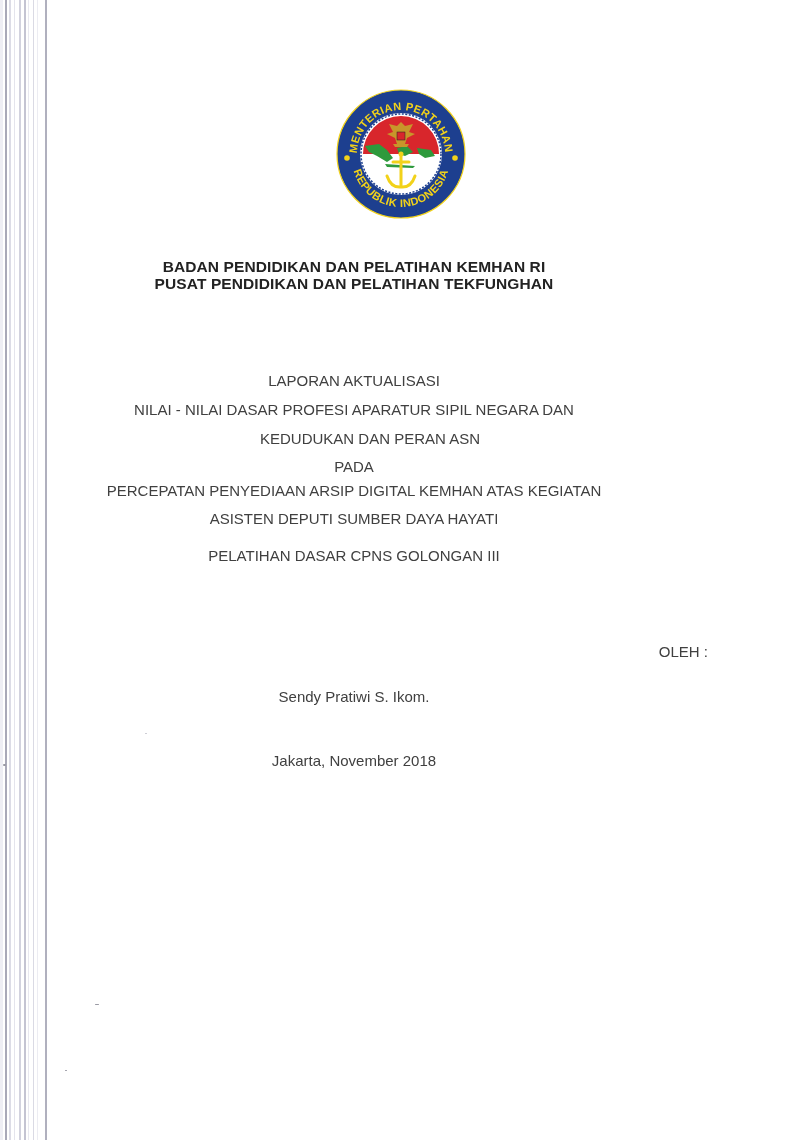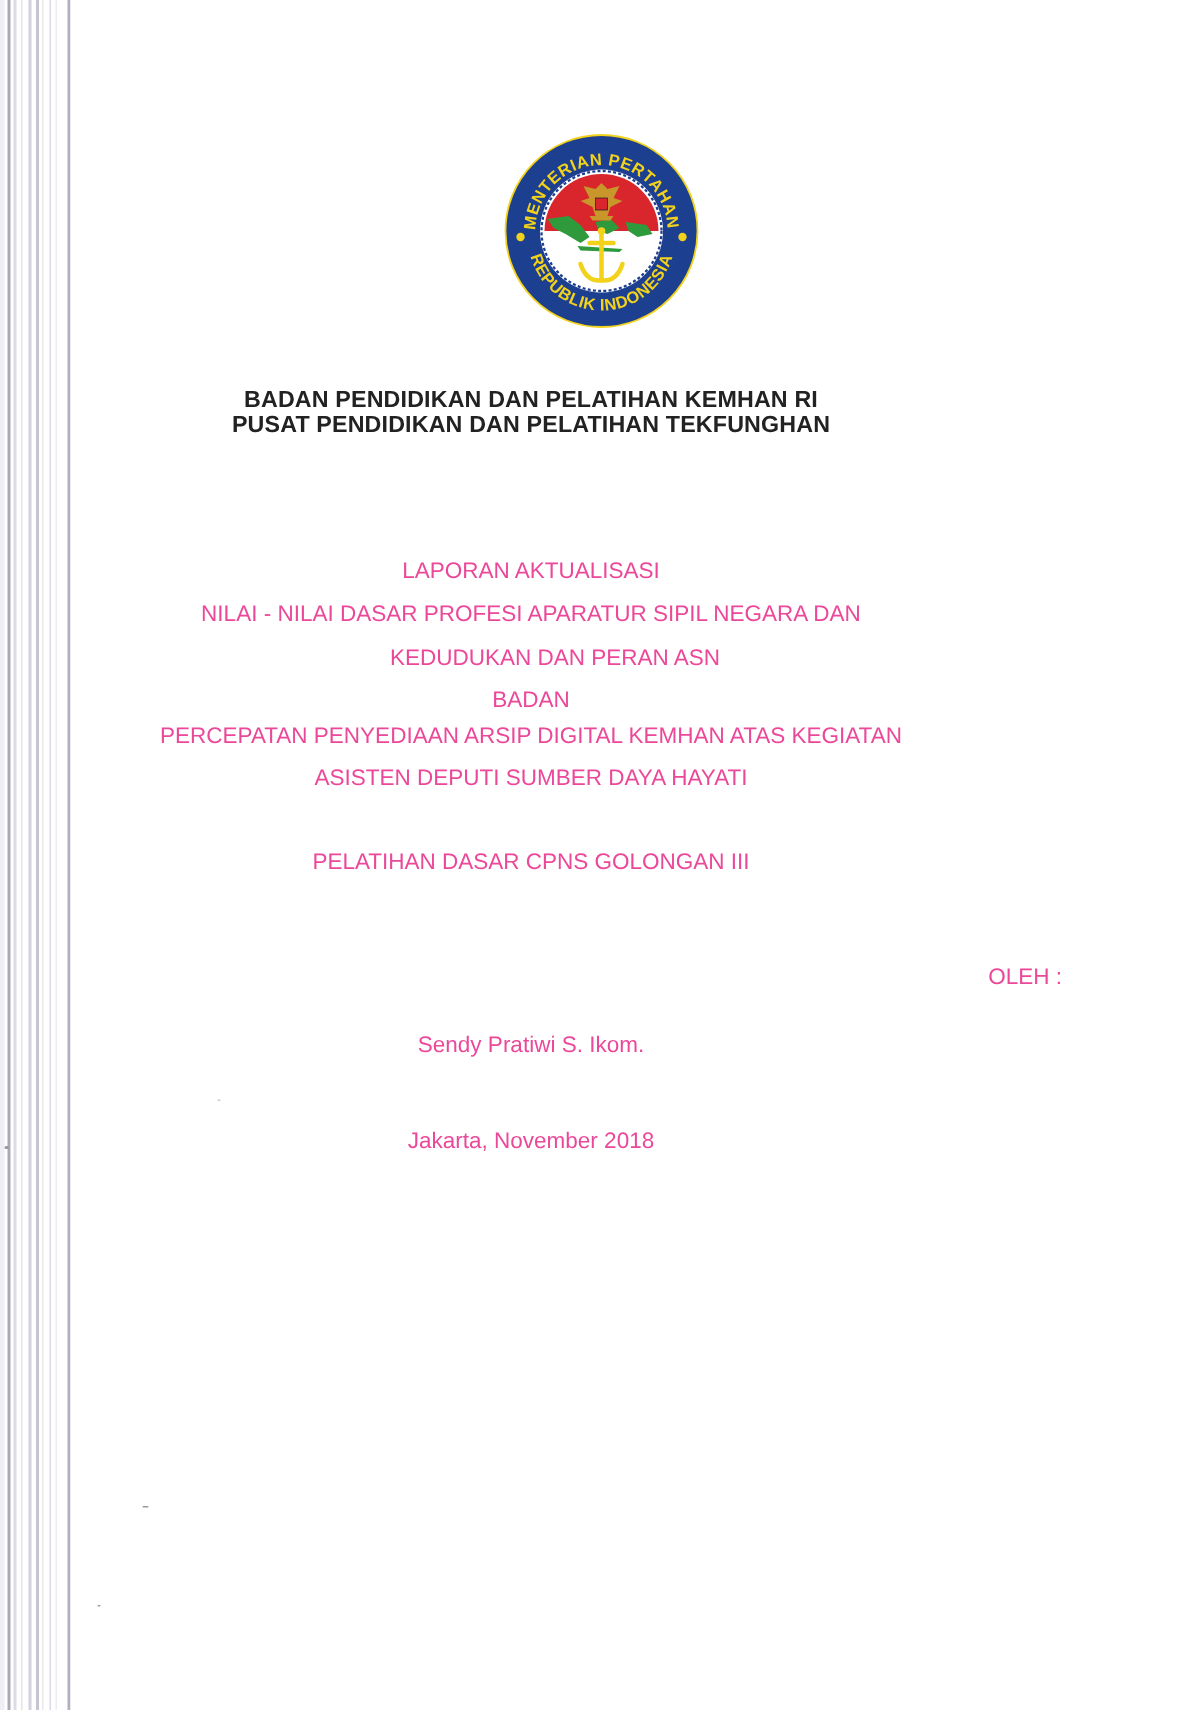--- a/index.html
+++ b/index.html
@@ -6,21 +6,21 @@
   body {
     width: 796px; height: 1140px; background: #ffffff; position: relative; overflow: hidden;
     font-family: "Liberation Sans", "DejaVu Sans", sans-serif; color: #2b2b2b;
   }
   .page-stack { position: absolute; left: 0; top: 0; width: 48px; height: 1140px; }
   .page-stack .edge { position: absolute; top: 0; height: 1140px; }
   .page { position: absolute; left: 47px; top: 0; right: 0; height: 1140px; background: #fff; }
   .logo { position: absolute; left: 335px; top: 88px; width: 132px; height: 132px; }
   .center-line { position: absolute; left: 0; width: 708px; text-align: center; white-space: nowrap; }
   .inst { font-weight: bold; font-size: 15.5px; color: #222; letter-spacing: 0.1px; }
-  .title { font-size: 15px; color: #ec4899; }
+  .title { font-size: 15px; color: #404040; }
   .speck { position: absolute; background: #9a9aa4; border-radius: 1px; }
 </style>
 </head>
 <body>
 
 <div class="page-stack">
   <div class="edge" style="left:0;width:3px;background:#eeeef4;"></div>
   <div class="edge" style="left:5px;width:2px;background:#a9a9b8;"></div>
   <div class="edge" style="left:9px;width:2px;background:#dcdce6;"></div>
   <div class="edge" style="left:14px;width:1px;background:#e4e4ec;"></div>
@@ -74,24 +74,24 @@
     <textPath href="#arcBottom" startOffset="50%" text-anchor="middle">REPUBLIK INDONESIA</textPath>
   </text>
 </svg>
 
 <div class="center-line inst" style="top:258px;">BADAN PENDIDIKAN DAN PELATIHAN KEMHAN RI</div>
 <div class="center-line inst" style="top:275px;">PUSAT PENDIDIKAN DAN PELATIHAN TEKFUNGHAN</div>
 
 <div class="center-line title" style="top:372px;">LAPORAN AKTUALISASI</div>
 <div class="center-line title" style="top:401px;">NILAI - NILAI DASAR PROFESI APARATUR SIPIL NEGARA DAN</div>
 <div class="center-line title" style="top:430px;margin-left:16px;">KEDUDUKAN DAN PERAN ASN</div>
-<div class="center-line title" style="top:458px;">BADAN</div>
+<div class="center-line title" style="top:458px;">PADA</div>
 <div class="center-line title" style="top:482px;">PERCEPATAN PENYEDIAAN ARSIP DIGITAL KEMHAN ATAS KEGIATAN</div>
 <div class="center-line title" style="top:510px;">ASISTEN DEPUTI SUMBER DAYA HAYATI</div>
-<div class="center-line title" style="top:547px;margin-top:19px;">PELATIHAN DASAR CPNS GOLONGAN III</div>
+<div class="center-line title" style="top:547px;">PELATIHAN DASAR CPNS GOLONGAN III</div>
 
 <div class="center-line title" style="top:643px;text-align:right;">OLEH :</div>
 <div class="center-line title" style="top:688px;">Sendy Pratiwi S. Ikom.</div>
 
 <div class="center-line title" style="top:752px;">Jakarta, November 2018</div>
 
 <div class="speck" style="left:3px;top:764px;width:3px;height:2px;"></div>
 <div class="speck" style="left:95px;top:1004px;width:4px;height:1px;"></div>
 <div class="speck" style="left:65px;top:1070px;width:2px;height:1px;"></div>
 <div class="speck" style="left:145px;top:733px;width:2px;height:1px;background:#c8c8d0;"></div>

